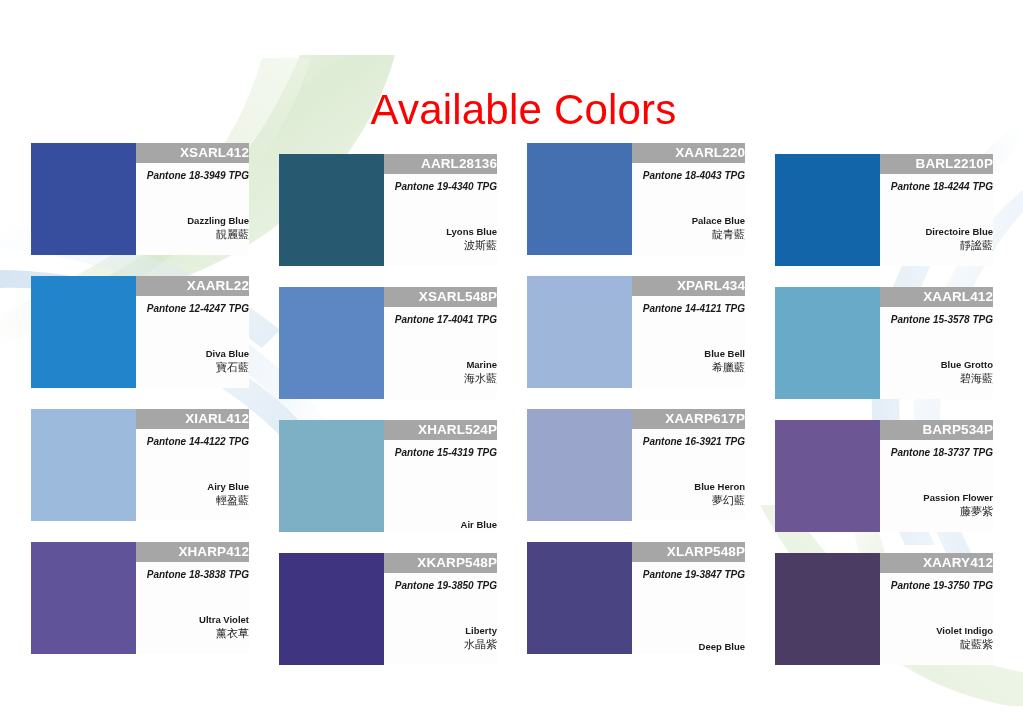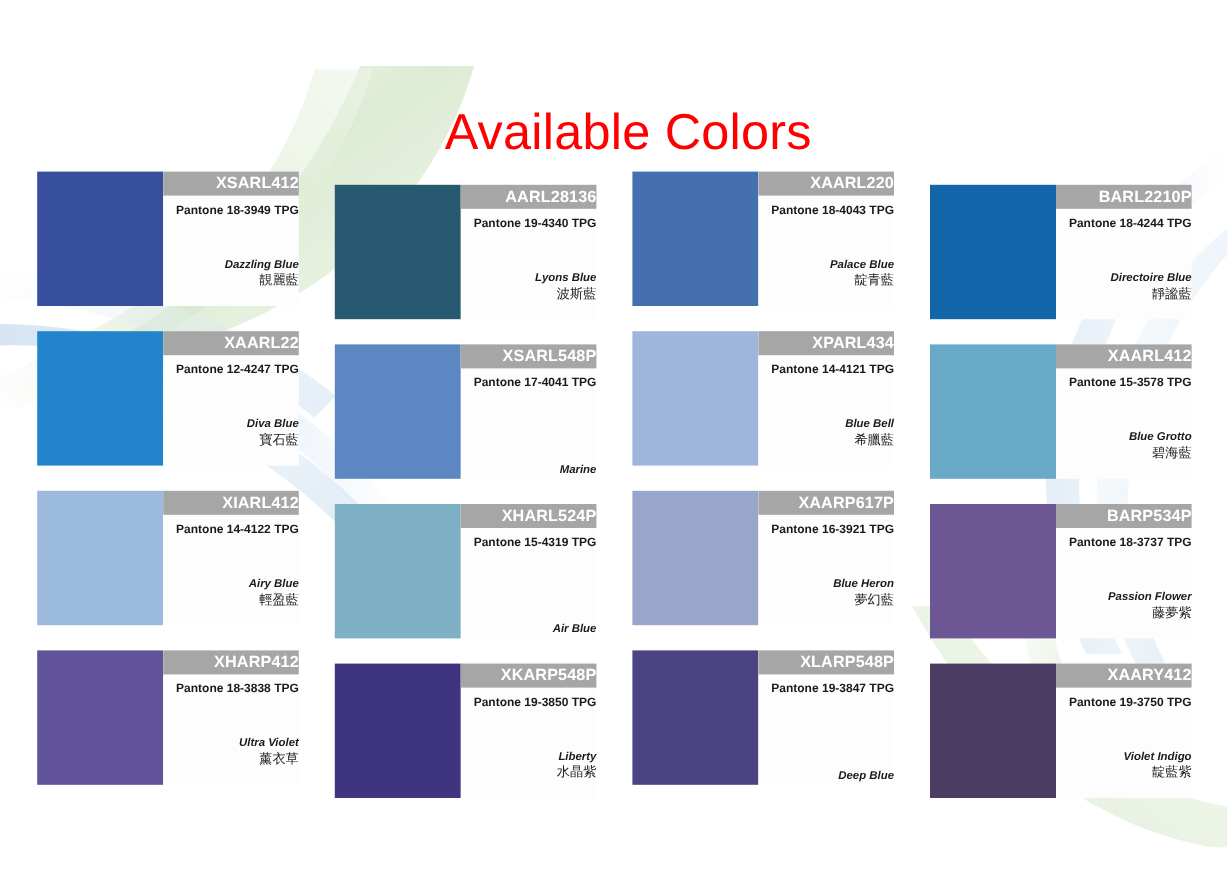--- a/index.html
+++ b/index.html
@@ -99,30 +99,30 @@
     overflow: hidden;
     letter-spacing: 0.1px;
   }
   .swatch-pantone {
     color: #1a1a1a;
     font-size: 10px;
     font-weight: bold;
     line-height: 12px;
     padding: 7px 0 0 6px;
     white-space: nowrap;
+    font-style: italic;
   }
   .swatch-spacer { flex: 1 1 auto; }
   .swatch-name-en {
     color: #1a1a1a;
     font-size: 9.5px;
     font-weight: bold;
     line-height: 12px;
     padding: 0 0 1px 6px;
     white-space: nowrap;
-    font-style: italic;
   }
   .swatch-name-zh {
     color: #1a1a1a;
     font-size: 11px;
     font-weight: normal;
     line-height: 14px;
     padding: 0 0 13px 6px;
     white-space: nowrap;
     font-family: Liberation Mono, monospace;
   }
@@ -228,20 +228,21 @@
             <div class="swatch-name-zh">寶石藍</div>
           </div>
         </div>
         <div class="swatch-card">
           <div class="swatch-chip" style="background: rgb(92, 135, 195); align-self: flex-end;"></div>
           <div class="swatch-info">
             <div class="swatch-code">XSARL548P</div>
             <div class="swatch-pantone">Pantone 17-4041 TPG</div>
             <div class="swatch-spacer"></div>
             <div class="swatch-name-en">Marine</div>
+            <div class="swatch-name-zh">海水藍</div>
           </div>
         </div>
         <div class="swatch-card card-offset-up">
           <div class="swatch-chip" style="background: rgb(158, 182, 217);"></div>
           <div class="swatch-info">
             <div class="swatch-code">XPARL434</div>
             <div class="swatch-pantone">Pantone 14-4121 TPG</div>
             <div class="swatch-spacer"></div>
             <div class="swatch-name-en">Blue Bell</div>
             <div class="swatch-name-zh">希臘藍</div>

